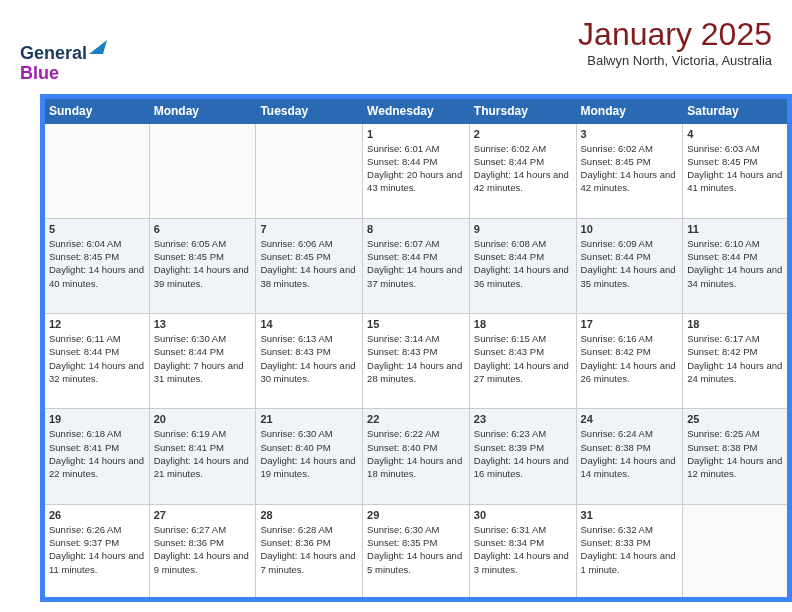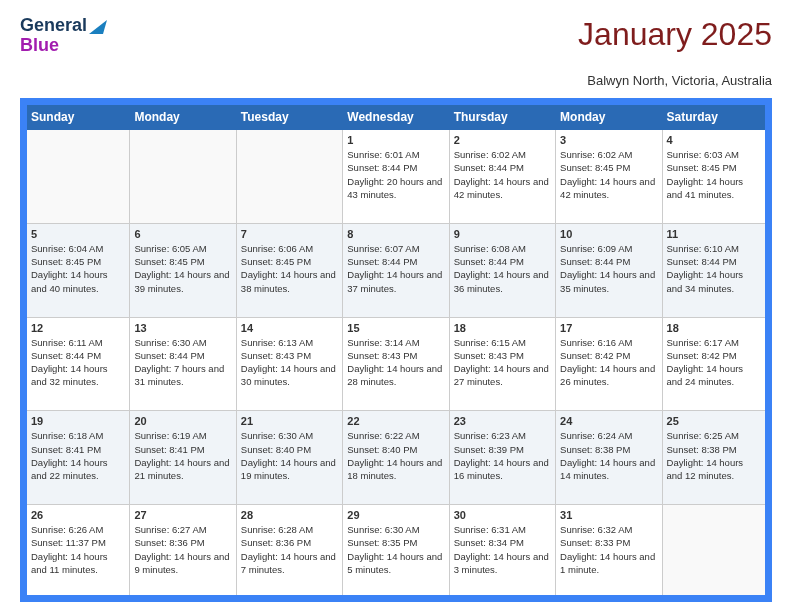--- a/index.html
+++ b/index.html
@@ -41,28 +41,28 @@
       text-align: right;
     }
     .main-title {
       font-size: 32px;
       color: #7f1d1d;
       font-weight: normal;
     }
     .subtitle {
       font-size: 13px;
       color: #333;
-      margin-top: 20px;
     }
     .calendar {
       flex: 1;
-      border: 7px solid #3b82f6;
+      border: 5px solid #3b82f6;
       border-collapse: collapse;
       width: 100%;
       table-layout: fixed;
+      margin-left: 20px;
     }
     .calendar th {
       background-color: #2a6ab5;
       color: #fff;
       font-size: 12px;
       padding: 5px 4px;
       text-align: left;
       border: 1px solid #2a6ab5;
     }
     .calendar td {
@@ -93,21 +93,21 @@
     .row-shade td {
       background: #f0f4f8;
     }
   </style>
 </head>
 <body>
 
 <div class="page">
   <div class="header">
     <div class="logo">
-      <div style="display:flex;align-items:flex-end;">
+      <div style="display:flex;align-items:flex-start;margin-top:28px;">
         <span class="logo-text">General</span>
         <svg width="18" height="16" viewBox="0 0 18 16" style="margin-left:2px;margin-top:-4px;">
           <polygon points="0,14 18,0 14,14" fill="#1a7fbf"></polygon>
         </svg>
       </div>
       <span class="logo-text logo-blue">Blue</span>
     </div>
     <div class="title-block">
       <div class="main-title">January 2025</div>
       <div class="subtitle">Balwyn North, Victoria, Australia</div>
@@ -336,21 +336,21 @@
               <div>Sunset: 8:38 PM</div>
               <div>Daylight: 14 hours and 12 minutes.</div>
             </div>
           </td>
         </tr>
         <tr>
           <td>
             <span class="day-num">26</span>
             <div class="day-info">
               <div>Sunrise: 6:26 AM</div>
-              <div>Sunset: 11:37 PM</div>
+              <div>Sunset: 9:37 PM</div>
               <div>Daylight: 14 hours and 11 minutes.</div>
             </div>
           </td>
           <td>
             <span class="day-num">27</span>
             <div class="day-info">
               <div>Sunrise: 6:27 AM</div>
               <div>Sunset: 8:36 PM</div>
               <div>Daylight: 14 hours and 9 minutes.</div>
             </div>

